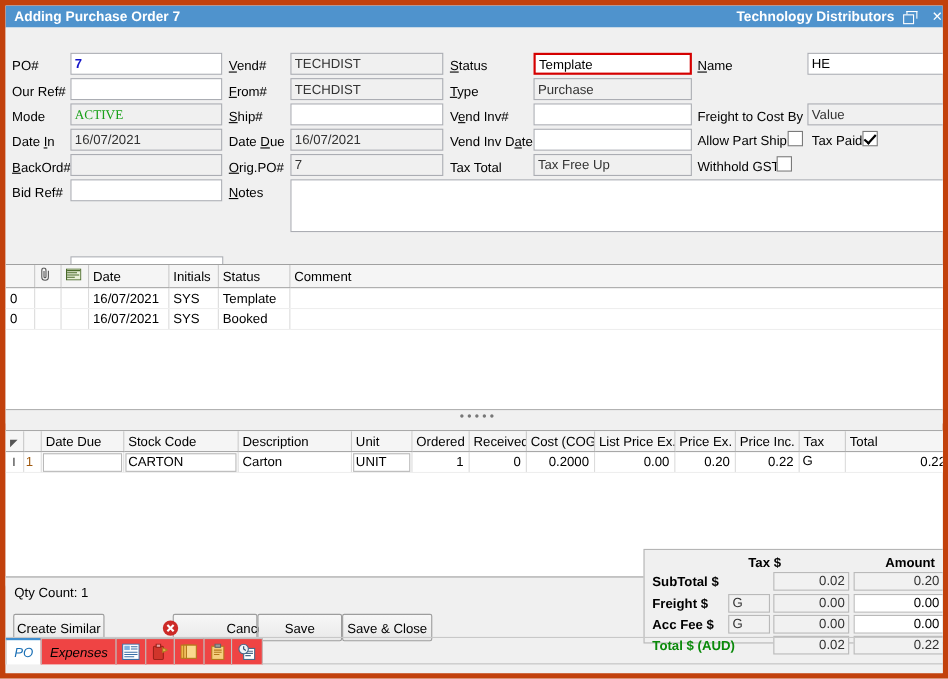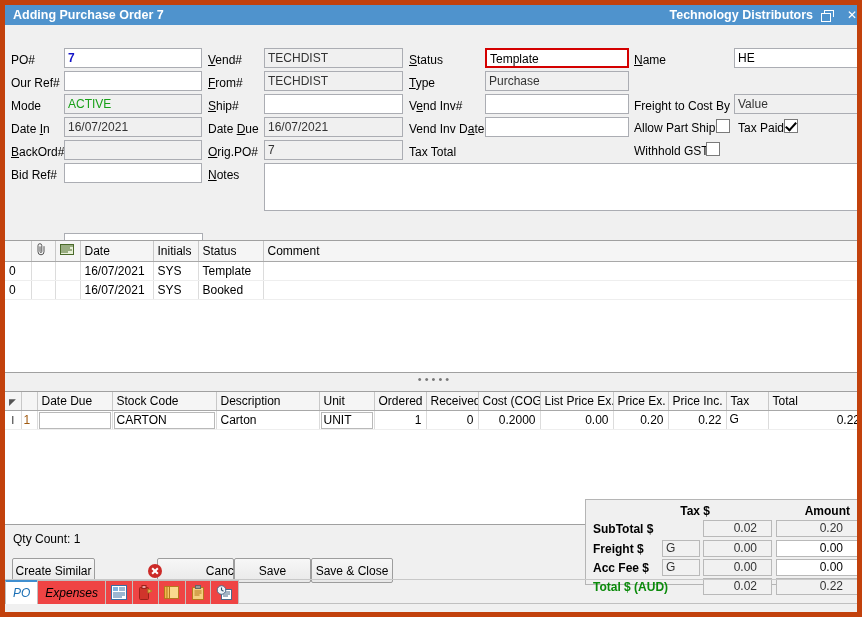--- a/index.html
+++ b/index.html
@@ -72,21 +72,21 @@
     font-size: 12px;
     padding: 1px 3px;
     line-height: 16px;
     height: 20px;
     white-space: nowrap;
     overflow: hidden;
     color: #000;
   }
   .fld.ro { background: #f0f0f0; color: #333; }
   .fld.bluetext { color: #1414c8; font-weight: bold; }
-  .fld.greentext { color: #18a018; }
+  .fld.greentext { color: #18a018; font-family: Liberation Serif, serif; }
   .fld.redbox { border: 2px solid #d40000; }
   .cbox {
     position: absolute;
     width: 14px; height: 14px;
     border: 1px solid #7a7a7a;
     background: #fff;
   }
   .cbox.checked::after {
     content: "";
     position: absolute; left: 3px; top: 0px;
@@ -239,21 +239,21 @@
   .totlabel.green { color: #0a8a0a; }
   .tothead {
     position: absolute; font-weight: bold; font-size: 12px; text-align: right;
   }
   .totfld {
     position: absolute;
     border: 1px solid #b9b9b9;
     background: #f1f1f1;
     height: 17px; line-height: 15px;
     text-align: right;
-    padding: 0 14px;
+    padding: 0 3px;
     font-size: 12px;
     color: #333;
   }
   .totfld.white { background: #fff; color: #000; }
   .totcombo {
     position: absolute;
     border: 1px solid #b9b9b9;
     background: #f1f1f1;
     height: 17px; line-height: 15px;
     padding: 0 3px;
@@ -310,20 +310,21 @@
     <span class="lbl" style="left:404px; top:28px;"><u>S</u>tatus</span>
     <span class="lbl" style="left:404px; top:51px;"><u>T</u>ype</span>
     <span class="lbl" style="left:404px; top:74px;">V<u>e</u>nd Inv#</span>
     <span class="lbl" style="left:404px; top:97px;">Vend Inv D<u>a</u>te</span>
     <span class="lbl" style="left:404px; top:120px;">Tax Total</span>
 
     <div class="fld redbox" style="left:480px; top:23px; width:144px;">Template</div>
     <div class="fld ro" style="left:480px; top:46px; width:144px;">Purchase</div>
     <div class="fld" style="left:480px; top:69px; width:144px;"></div>
     <div class="fld" style="left:480px; top:92px; width:144px;"></div>
+    <div class="fld ro" style="left:480px; top:115px; width:144px;">Tax Free Up</div>
 
     <span class="lbl" style="left:629px; top:28px;"><u>N</u>ame</span>
     <div class="fld" style="left:729px; top:23px; width:129px;">HE</div>
 
     <span class="lbl" style="left:629px; top:74px;">Freight to Cost By</span>
     <div class="fld ro" style="left:729px; top:69px; width:129px;">Value</div>
 
     <span class="lbl" style="left:629px; top:96px;">Allow Part Ship</span>
     <div class="cbox" style="left:711px; top:94px;"></div>
 

